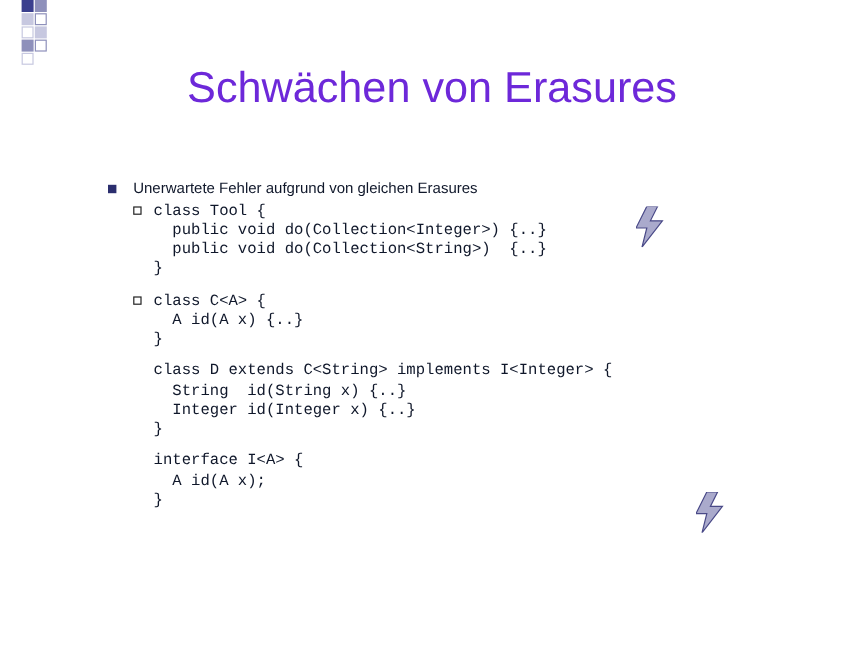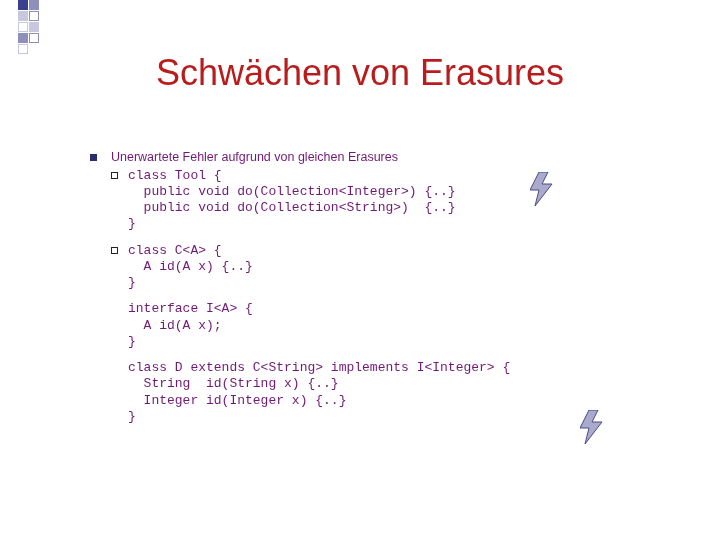--- a/index.html
+++ b/index.html
@@ -25,31 +25,31 @@
     height: 10px;
     box-sizing: border-box;
   }
   .title {
     position: absolute;
     top: 52px;
     left: 0;
     width: 720px;
     text-align: center;
     font-size: 36px;
-    color: #b91c1c;
+    color: #6d28d9;
     font-weight: 400;
   }
   .content {
     position: absolute;
     top: 150px;
     left: 90px;
     right: 30px;
     font-size: 12.5px;
     line-height: 1.25;
-    color: #701a75;
+    color: #0f172a;
   }
   .bullet-row {
     display: flex;
     align-items: flex-start;
     margin-bottom: 2px;
   }
   .bullet-sq {
     width: 7px;
     height: 7px;
     background: #2b2e6e;
@@ -116,29 +116,29 @@
     </div>
 
     <div class="bullet-row block">
       <div class="bullet-open"></div>
       <div class="code"><span>class C&lt;A&gt; {</span>
 <span>  A id(A x) {..}</span>
 <span>}</span></div>
     </div>
 
     <div class="block" style="margin-left:17px;">
-      <div class="code"><span>interface I&lt;A&gt; {</span>
-<span>  A id(A x);</span>
+      <div class="code"><span>class D extends C&lt;String&gt; implements I&lt;Integer&gt; {</span>
+<span>  String  id(String x) {..}</span>
+<span>  Integer id(Integer x) {..}</span>
 <span>}</span></div>
     </div>
 
     <div class="block" style="margin-left:17px;">
-      <div class="code"><span>class D extends C&lt;String&gt; implements I&lt;Integer&gt; {</span>
-<span>  String  id(String x) {..}</span>
-<span>  Integer id(Integer x) {..}</span>
+      <div class="code"><span>interface I&lt;A&gt; {</span>
+<span>  A id(A x);</span>
 <span>}</span></div>
     </div>
   </div>
 </div>
 
 <svg class="bolt" style="left:530px;top:172px" viewBox="0 0 24 34">
   <polygon points="9,0 18,0 12,12 22,12 5,34 9,18 0,18" fill="#aaaacc" stroke="#4a4a88" stroke-width="1"></polygon>
 </svg>
 <svg class="bolt" style="left:580px;top:410px" viewBox="0 0 24 34">
   <polygon points="9,0 18,0 12,12 22,12 5,34 9,18 0,18" fill="#aaaacc" stroke="#4a4a88" stroke-width="1"></polygon>

